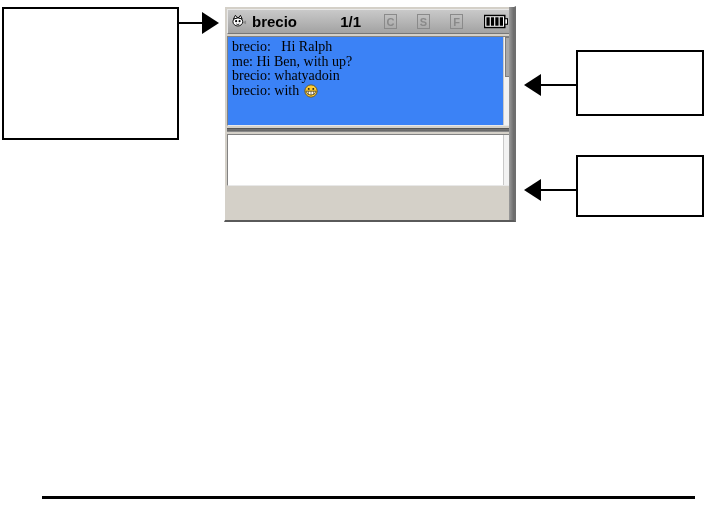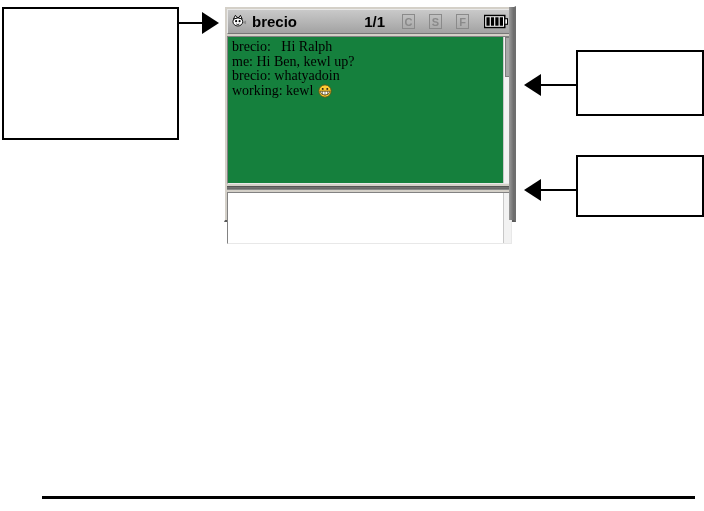--- a/index.html
+++ b/index.html
@@ -98,21 +98,21 @@
     color: #000000;
     letter-spacing: 0px;
     line-height: 1;
     flex: 1 1 auto;
     white-space: nowrap;
     overflow: hidden;
   }
   #status-area {
     display: flex;
     align-items: center;
-    gap: 14px;
+    gap: 20px;
     flex: 0 0 auto;
   }
   #page-count {
     font-family: "Liberation Sans", sans-serif;
     font-size: 15px;
     font-weight: bold;
     color: #000000;
     margin-right: 3px;
   }
   .status-letter {
@@ -130,22 +130,22 @@
   #battery-icon {
     width: 24px;
     height: 15px;
     margin-left: 1px;
   }
 
   
   #message-area {
     position: relative;
     margin-top: 2px;
-    height: 148px;
-    background: #15803d;
+    height: 90px;
+    background: #3b82f6;
     border-top: 1px solid #828282;
     border-left: 1px solid #828282;
     border-right: 1px solid #e8e8e8;
     border-bottom: 1px solid #e8e8e8;
     box-sizing: border-box;
     padding: 3px 10px 2px 4px;
     overflow: hidden;
   }
   .msg-line {
     font-family: "Liberation Serif", serif;
@@ -294,30 +294,30 @@
     </div>
   </div>
 
   <div id="message-area">
 
     <div class="msg-line">
       <span>brecio:   Hi Ralph</span>
     </div>
 
     <div class="msg-line">
-      <span>me: Hi Ben, kewl up?</span>
+      <span>me: Hi Ben, with up?</span>
     </div>
 
     <div class="msg-line">
       <span>brecio: whatyadoin</span>
     </div>
 
 
     <div class="msg-line">
-      <span>working: kewl</span>
+      <span>brecio: with</span>
       <svg class="emoji" viewBox="0 0 16 16">
         <circle cx="8" cy="8" r="7" fill="#ffcc33" stroke="#6b5410" stroke-width="1"></circle>
         <circle cx="5.4" cy="5.6" r="1.1" fill="#1a1a1a"></circle>
         <circle cx="10.6" cy="5.6" r="1.1" fill="#1a1a1a"></circle>
         <path d="M2.2 8.2 H13.8 A6 6 0 0 1 2.2 8.2 Z" fill="#ffffff" stroke="#4a3c0c" stroke-width="0.9"></path>
         <line x1="5.0" y1="8.2" x2="5.0" y2="12.2" stroke="#4a3c0c" stroke-width="0.7"></line>
         <line x1="8.0" y1="8.2" x2="8.0" y2="13.0" stroke="#4a3c0c" stroke-width="0.7"></line>
         <line x1="11.0" y1="8.2" x2="11.0" y2="12.2" stroke="#4a3c0c" stroke-width="0.7"></line>
       </svg>
     </div>

